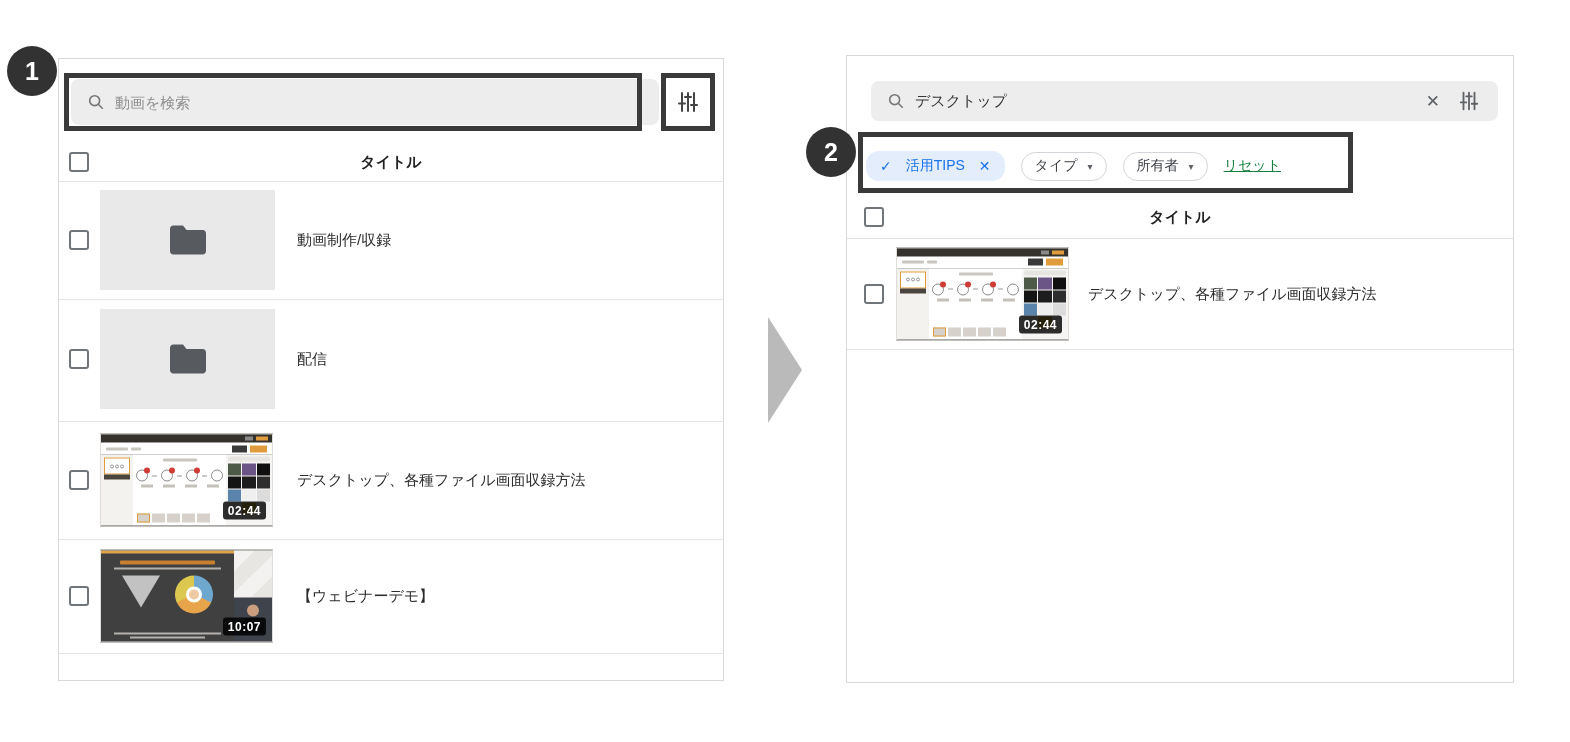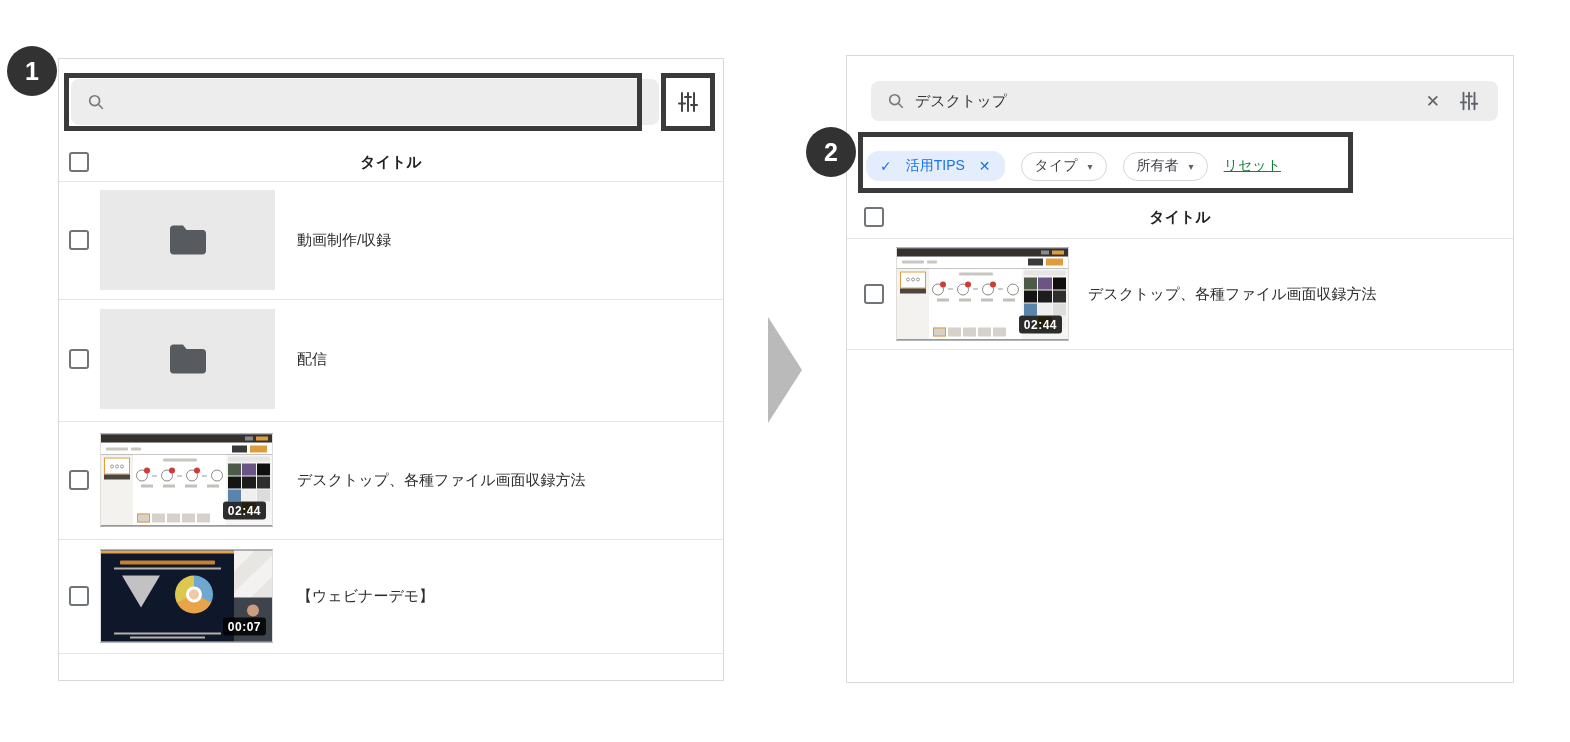--- a/index.html
+++ b/index.html
@@ -49,21 +49,21 @@
   .cb-abs { position:absolute; left:10px; top:50%; transform:translateY(-50%); }
   .divider { position:absolute; left:0; width:100%; height:1px; background:#e4e4e4; }
 
   
   .row { position:absolute; left:0; width:100%; }
   .row .rtitle { position:absolute; left:238px; top:50%; transform:translateY(-50%);
     font-size:15px; color:#2d2d2d; white-space:nowrap; }
   .thumb { position:absolute; left:41px; top:50%; transform:translateY(-50%); }
   .thumb-folder { width:175px; height:100px; background:#e9e9e9;
     display:flex; align-items:center; justify-content:center; }
-  .thumb-video { width:173px; height:93px; background:#0f172a;
+  .thumb-video { width:173px; height:93px; background:#404040;
     border:1px solid #e0ddd8; overflow:hidden; position:absolute; }
   .duration { position:absolute; right:6px; bottom:6px; background:rgba(0,0,0,.82);
     color:#fff; font-size:12px; font-weight:bold; padding:2px 5px; border-radius:3px;
     letter-spacing:.5px; z-index:5; }
 
   
   .ed-top { height:8px; background:#35322e; display:flex; align-items:center;
     justify-content:flex-end; gap:3px; padding:0 4px; }
   .ed-top i { display:block; width:12px; height:4px; background:#e09b3d; }
   .ed-top u { display:block; width:8px; height:4px; background:#8a8a8a; }
@@ -141,20 +141,21 @@
 
   <div class="panel panel-left">
 
     <div class="searchbar sb-left">
       <span>
         <svg width="18" height="18" viewBox="0 0 20 20">
           <circle cx="8.5" cy="8.5" r="5.5" fill="none" stroke="#777" stroke-width="1.8"></circle>
           <line x1="12.8" y1="12.8" x2="17.5" y2="17.5" stroke="#777" stroke-width="1.8"></line>
         </svg>
       </span>
+      <input type="text" placeholder="動画を検索" style="">
     </div>
 
     <div class="hl-box hl-search"></div>
 
     <div class="hl-box hl-tune">
       <span style="cursor:pointer;">
         <svg width="24" height="24" viewBox="0 0 24 24" fill="none" stroke="#444" stroke-width="2" stroke-linecap="round">
           <line x1="6" y1="3" x2="6" y2="21"></line>
             <line x1="3" y1="13.5" x2="9" y2="13.5"></line>
           <line x1="12" y1="3" x2="12" y2="21"></line>
@@ -284,21 +285,21 @@
             <div class="wb-foot">
                 <i style="width:100%;"></i>
                 <i style="width:70%; margin:0 auto;"></i>
               </div>
           </div>
           <div class="wb-cam">
             <div class="pattern"></div>
             <div class="wb-person"></div>
           </div>
         </div>
-        <div class="duration">00:07</div>
+        <div class="duration">10:07</div>
       </div>
       <div class="rtitle">【ウェビナーデモ】</div>
     </div>
     <div class="divider" style="top:594px;"></div>
   </div>
 
   <div class="flow-arrow"></div>
 
   <div class="step-badge step-badge-2">2</div>
 

